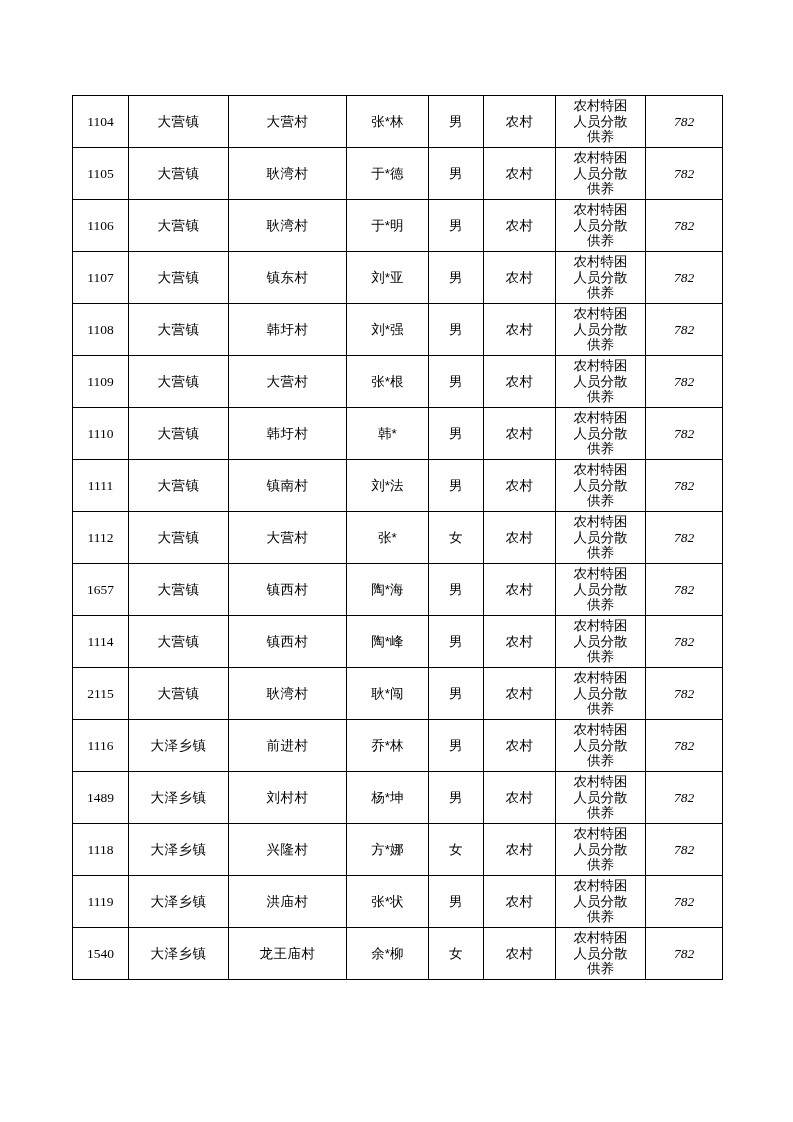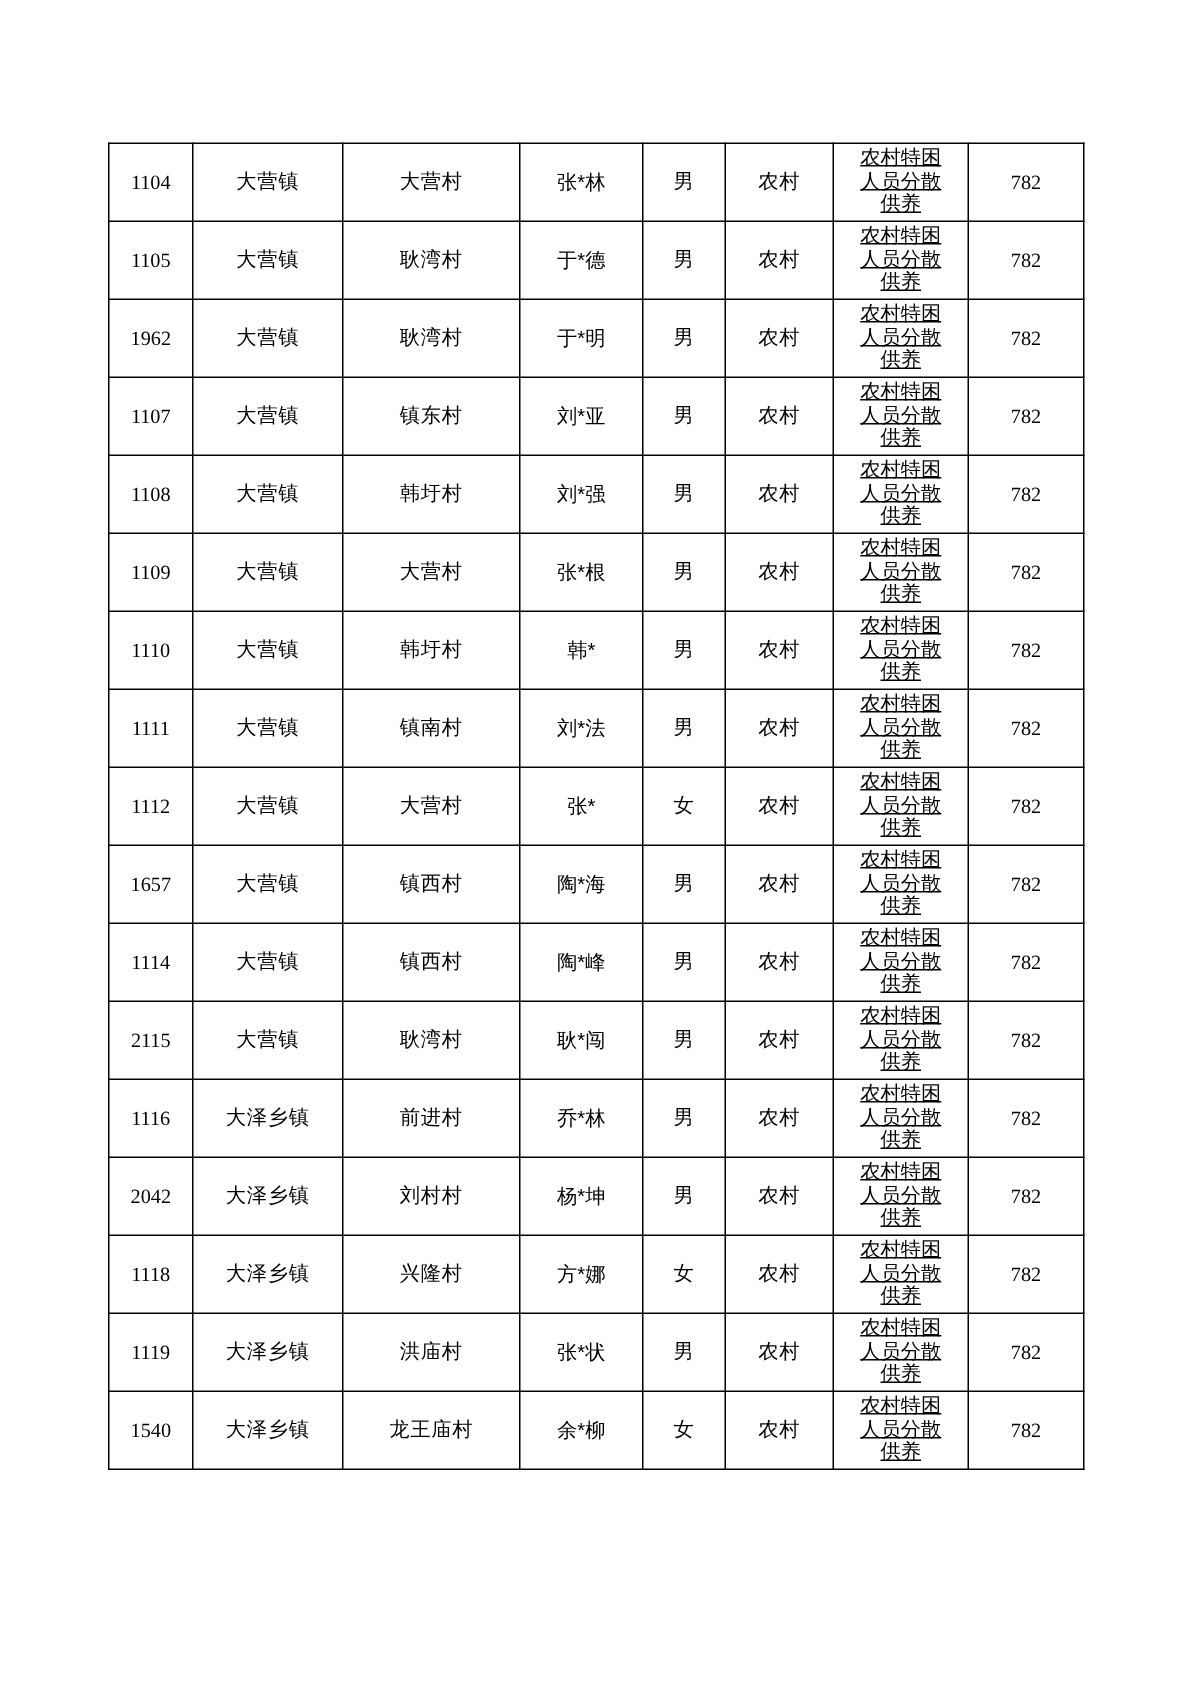--- a/index.html
+++ b/index.html
@@ -67,22 +67,23 @@
   td.cat {
     font-family: "DejaVu Sans", "Liberation Sans", sans-serif;
     font-size: 12.5px;
     line-height: 1.1;
     letter-spacing: 0px;
     padding: 1px 1px;
   }
   td.amt {
     font-family: "Liberation Serif", "DejaVu Serif", serif;
     font-size: 14.5px;
-  }
-  .cat-line { display: block; white-space: nowrap; text-decoration: underline; }
+    font-style: italic;
+  }
+  .cat-line { display: block; white-space: nowrap; }
 </style>
 </head>
 <body>
 
 <div class="page">
   <div class="table-wrap">
     <table class="data-table">
       <colgroup>
         <col class="c0">
           <col class="c1">
@@ -116,21 +117,21 @@
             <td class="cn">男</td>
             <td class="cn">农村</td>
             <td class="cat">
               <span class="cat-line">农村特困</span>
               <span class="cat-line">人员分散</span>
               <span class="cat-line">供养</span>
             </td>
             <td class="amt">782</td>
           </tr>
           <tr>
-            <td class="num">1962</td>
+            <td class="num">1106</td>
             <td class="cn">大营镇</td>
             <td class="cn">耿湾村</td>
             <td class="name">于*明</td>
             <td class="cn">男</td>
             <td class="cn">农村</td>
             <td class="cat">
               <span class="cat-line">农村特困</span>
               <span class="cat-line">人员分散</span>
               <span class="cat-line">供养</span>
             </td>
@@ -270,21 +271,21 @@
             <td class="cn">男</td>
             <td class="cn">农村</td>
             <td class="cat">
               <span class="cat-line">农村特困</span>
               <span class="cat-line">人员分散</span>
               <span class="cat-line">供养</span>
             </td>
             <td class="amt">782</td>
           </tr>
           <tr>
-            <td class="num">2042</td>
+            <td class="num">1489</td>
             <td class="cn">大泽乡镇</td>
             <td class="cn">刘村村</td>
             <td class="name">杨*坤</td>
             <td class="cn">男</td>
             <td class="cn">农村</td>
             <td class="cat">
               <span class="cat-line">农村特困</span>
               <span class="cat-line">人员分散</span>
               <span class="cat-line">供养</span>
             </td>

